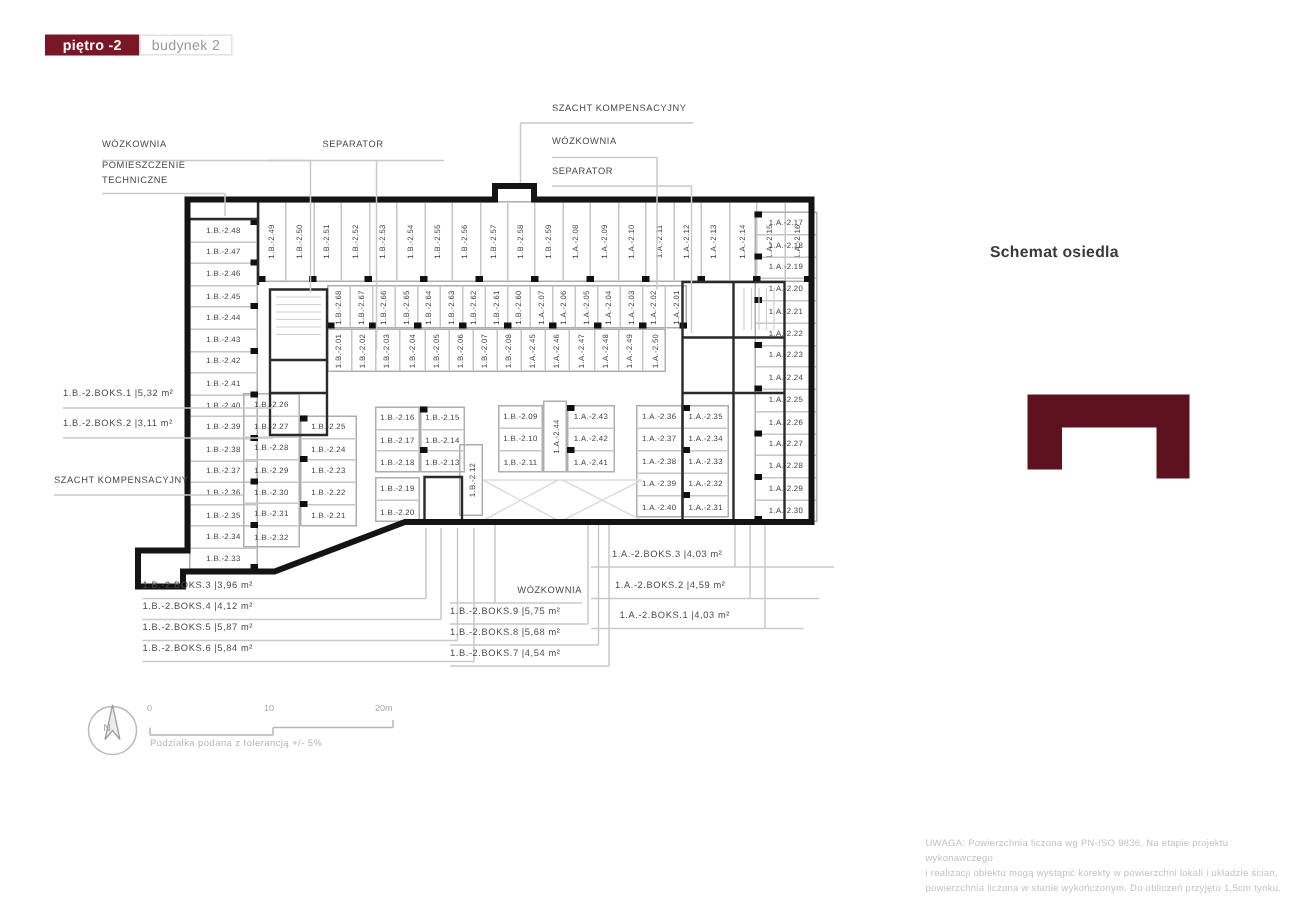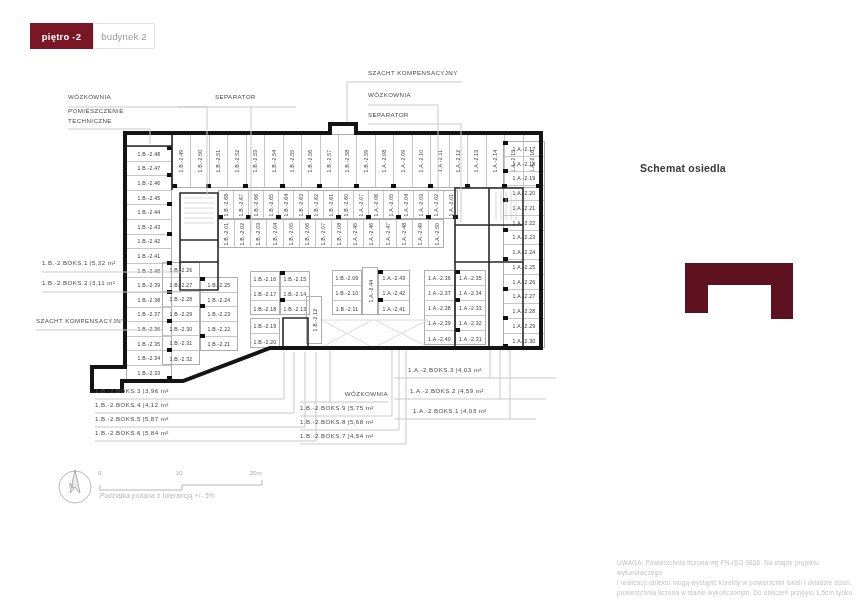--- a/index.html
+++ b/index.html
@@ -1,40 +1,40 @@
 <!DOCTYPE html>
 <html><head>
 <meta charset="utf-8">
 <style>
   html,body{margin:0;padding:0;background:#fff;width:860px;height:608px;overflow:hidden;
     font-family:"Liberation Sans","DejaVu Sans",sans-serif;}
   #stage{position:relative;width:860px;height:608px;background:#fff;}
   
-  .btn{position:absolute;top:23px;height:26px;box-sizing:border-box;display:flex;align-items:center;justify-content:center;
+  .btn{position:absolute;top:23px;height:14px;box-sizing:border-box;display:flex;align-items:center;justify-content:center;
     font-size:9.5px;letter-spacing:.2px;cursor:pointer;}
   #floor-btn{left:30px;width:63px;color:#fff;font-weight:bold;}
   #building-btn{left:93px;width:62px;background:#fff;color:#9a9a9a;border:1px solid #e2e2e2;}
   
   #stalls,#ann-layer{position:absolute;left:0;top:0;width:860px;height:608px;}
   #stalls{z-index:1;}
   #plan-svg{position:absolute;left:0;top:0;z-index:2;pointer-events:none;}
   #ann-layer{z-index:3;pointer-events:none;}
   .stall-group{position:absolute;border:1px solid #aeaeae;box-sizing:border-box;}
   .stall{position:absolute;box-sizing:border-box;display:flex;align-items:center;justify-content:center;overflow:visible;}
   .stall.col{border-bottom:1px solid #c6c6c6;}
   .stall.row{border-right:1px solid #c6c6c6;}
   .stall.col:last-child{border-bottom:none;}
   .stall.row:last-child{border-right:none;}
   .stall-label{font-size:5.2px;color:#3c3c3c;white-space:nowrap;letter-spacing:.2px;}
   .stall.row .stall-label{transform:rotate(-90deg);}
   .pillar{position:absolute;background:#101010;z-index:2;}
   .ann{position:absolute;font-size:6.2px;color:#4a4a4a;letter-spacing:.4px;line-height:1.55;white-space:nowrap;}
   .leader{fill:none;stroke:#c9c9c9;stroke-width:1;}
   
-  #schemat-title{position:absolute;left:640px;top:162px;font-size:10.5px;font-weight:bold;color:#3a3a3a;letter-spacing:.2px;}
+  #schemat-title{position:absolute;left:660px;top:162px;font-size:10.5px;font-weight:bold;color:#3a3a3a;letter-spacing:.2px;}
   .tick{position:absolute;font-size:6px;color:#a8a8a8;}
   #scale-caption{position:absolute;left:100px;top:492px;font-size:6.3px;color:#b5b5b5;letter-spacing:.3px;}
   #north-n{position:absolute;left:69px;top:482px;font-size:6.5px;color:#9a9a9a;}
   #disclaimer{position:absolute;left:617px;top:558px;width:238px;font-size:6.3px;line-height:1.6;color:#c2c2c2;letter-spacing:.2px;}
 </style>
 </head>
 <body>
 
 <div id="stage">
 

